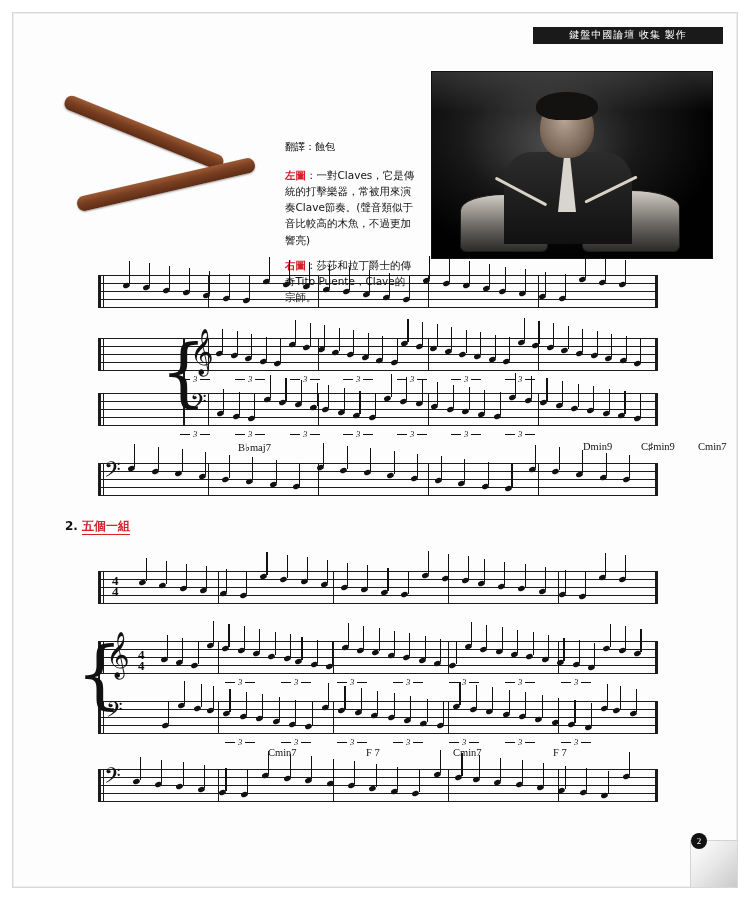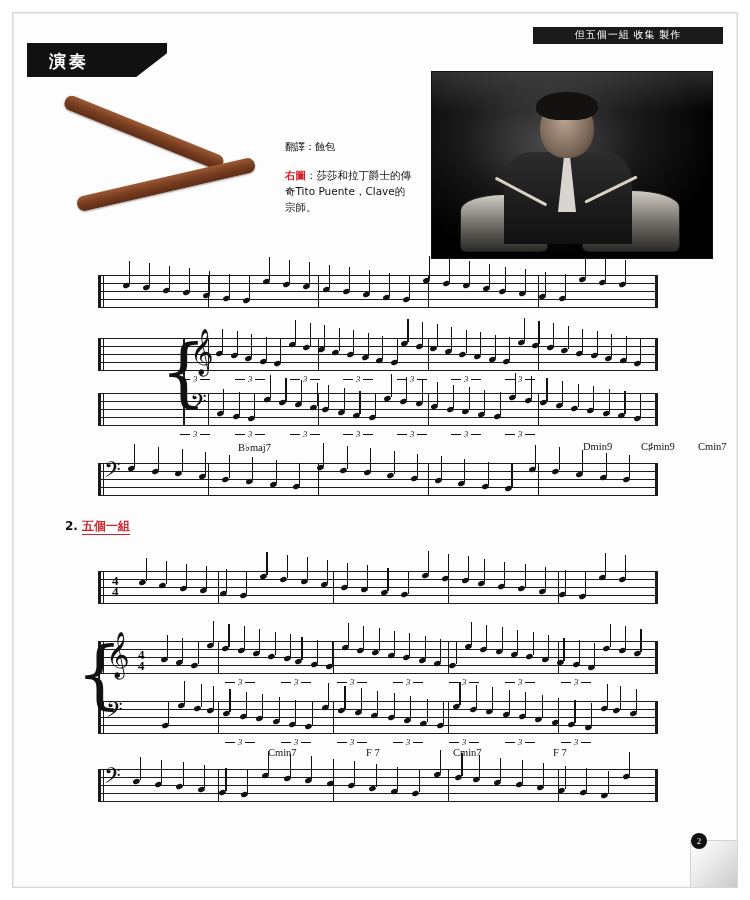--- a/index.html
+++ b/index.html
@@ -331,35 +331,34 @@
     line-height: 16px;
     font-family: "Liberation Serif", serif;
   }
 </style>
 </head>
 <body>
 
 <div class="page">
 
   <div class="watermark">
-    <div class="wm-top">但五個一組 收集 製作</div>
+    <div class="wm-top">鍵盤中國論壇 收集 製作</div>
   </div>
 
-  <div class="banner">
-    <div class="banner-bg"></div>
-    <div class="banner-label">演奏</div>
-  </div>
 
   <div class="claves">
     <div class="stick one"></div>
     <div class="stick two"></div>
   </div>
 
   <div class="caption">
     <div class="translator">翻譯：蝕包</div>
+    <p>
+      <span class="cap-key">左圖</span><span>：一對Claves，它是傳統的打擊樂器，常被用來演奏Clave節奏。(聲音類似于音比較高的木魚，不過更加響亮)</span>
+    </p>
     <p>
       <span class="cap-key">右圖</span><span>：莎莎和拉丁爵士的傳奇Tito Puente，Clave的宗師。</span>
     </p>
   </div>
 
   <div class="portrait">
     <div class="vignette"></div>
     <div class="lightbeam"></div>
     <div class="timbale t1"></div>
     <div class="timbale t2"></div>

